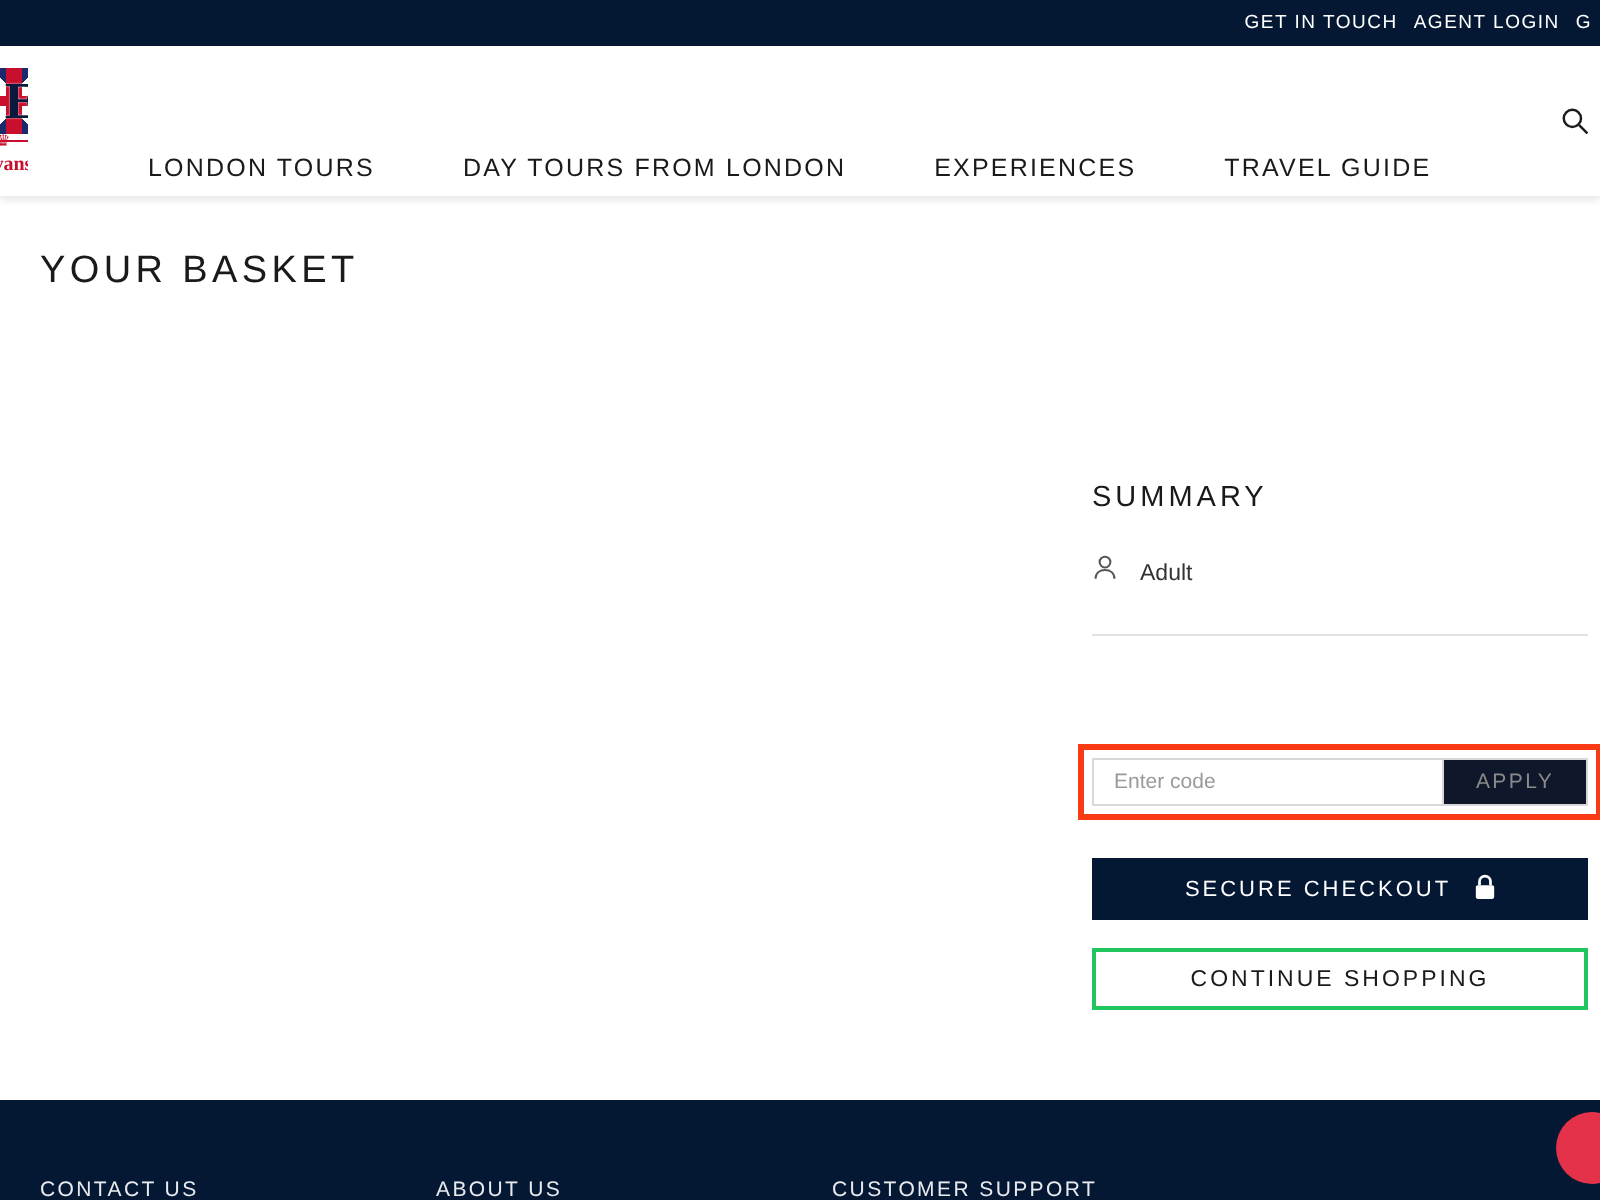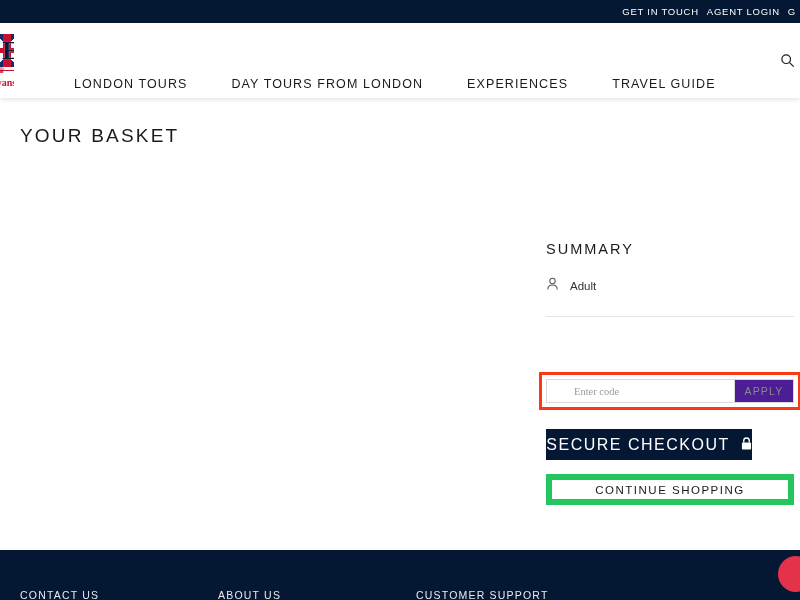--- a/index.html
+++ b/index.html
@@ -198,62 +198,62 @@
     width: 248px;
     display: flex;
     height: 24px;
   }
   .promo-input {
     flex: 1;
     border: 1px solid #d8d8d8;
     border-right: none;
     font-size: 10.5px;
     color: #333;
-    padding: 0 27px;
-    font-family: Liberation Serif, serif;
+    padding: 0 10px;
+    font-family: Liberation Sans, sans-serif;
     outline: none;
     background: #fff;
   }
   .promo-input::placeholder { color: #9a9a9a; }
   .promo-apply {
     width: 73px;
     border: 1px solid #d8d8d8;
-    background: #4c1d95;
+    background: #0f172a;
     font-size: 10.5px;
     letter-spacing: 1.2px;
     color: #8a8a8a;
     text-transform: uppercase;
     cursor: pointer;
     font-family: "Liberation Sans", sans-serif;
   }
 
   
   .btn-checkout {
     position: absolute;
     left: 0; top: 188px;
-    width: 206px; height: 31px;
+    width: 248px; height: 31px;
     background: #041834;
     border: none;
     color: #ffffff;
-    font-size: 16px;
+    font-size: 11px;
     letter-spacing: 1.5px;
     text-transform: uppercase;
     display: flex;
     align-items: center;
     justify-content: center;
     gap: 11px;
     cursor: pointer;
     font-family: "Liberation Sans", sans-serif;
   }
   .btn-continue {
     position: absolute;
     left: 0; top: 233px;
     width: 248px; height: 31px;
     background: #ffffff;
-    border: 6px solid #22c55e;
+    border: 2px solid #22c55e;
     color: #1a1a1a;
     font-size: 11.5px;
     letter-spacing: 1.5px;
     text-transform: uppercase;
     display: flex;
     align-items: center;
     justify-content: center;
     cursor: pointer;
     font-family: "Liberation Sans", sans-serif;
   }

